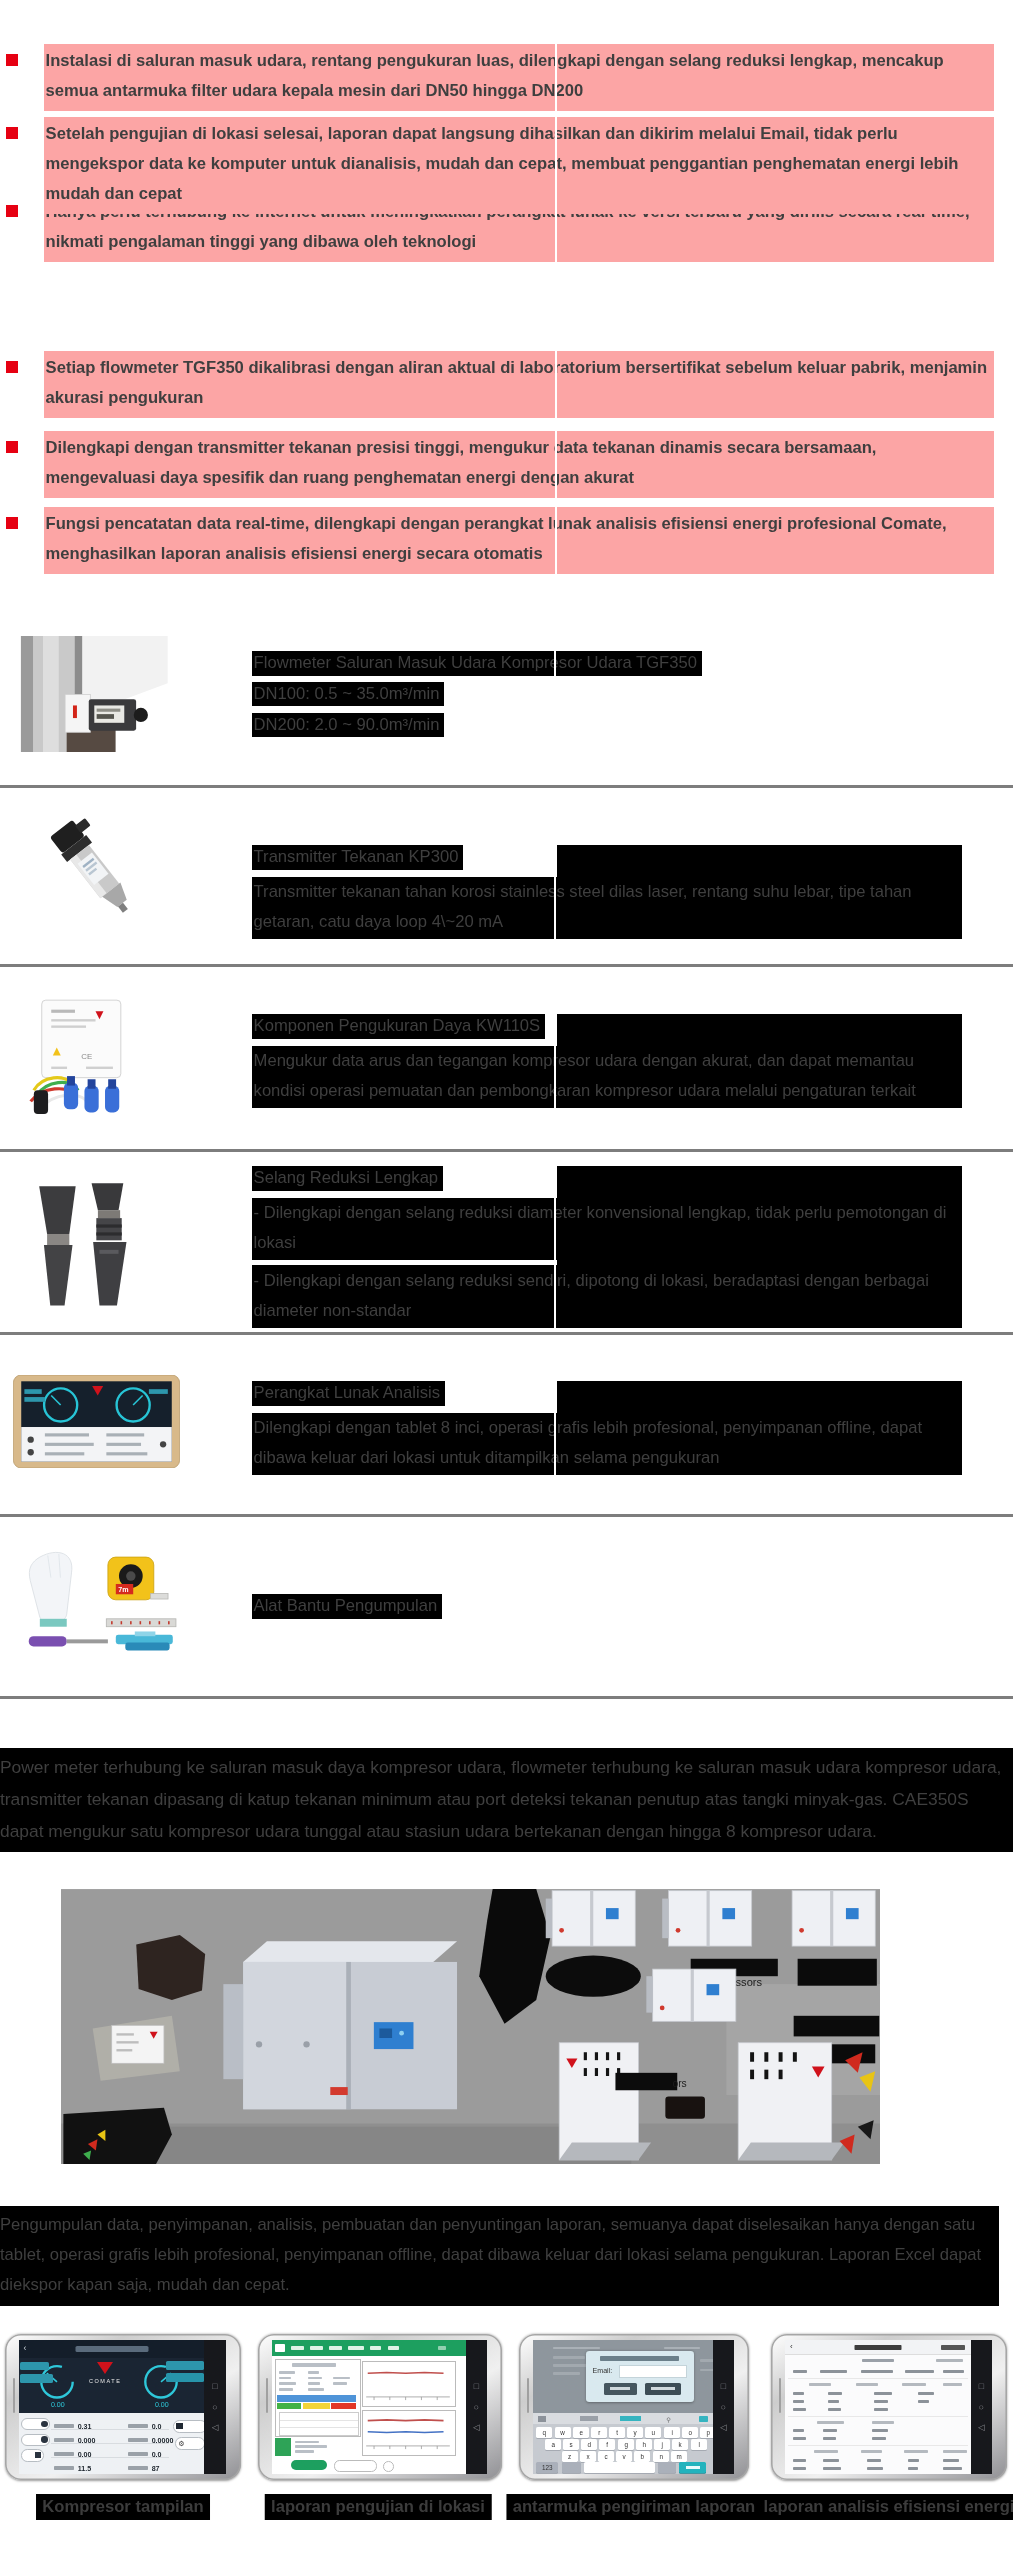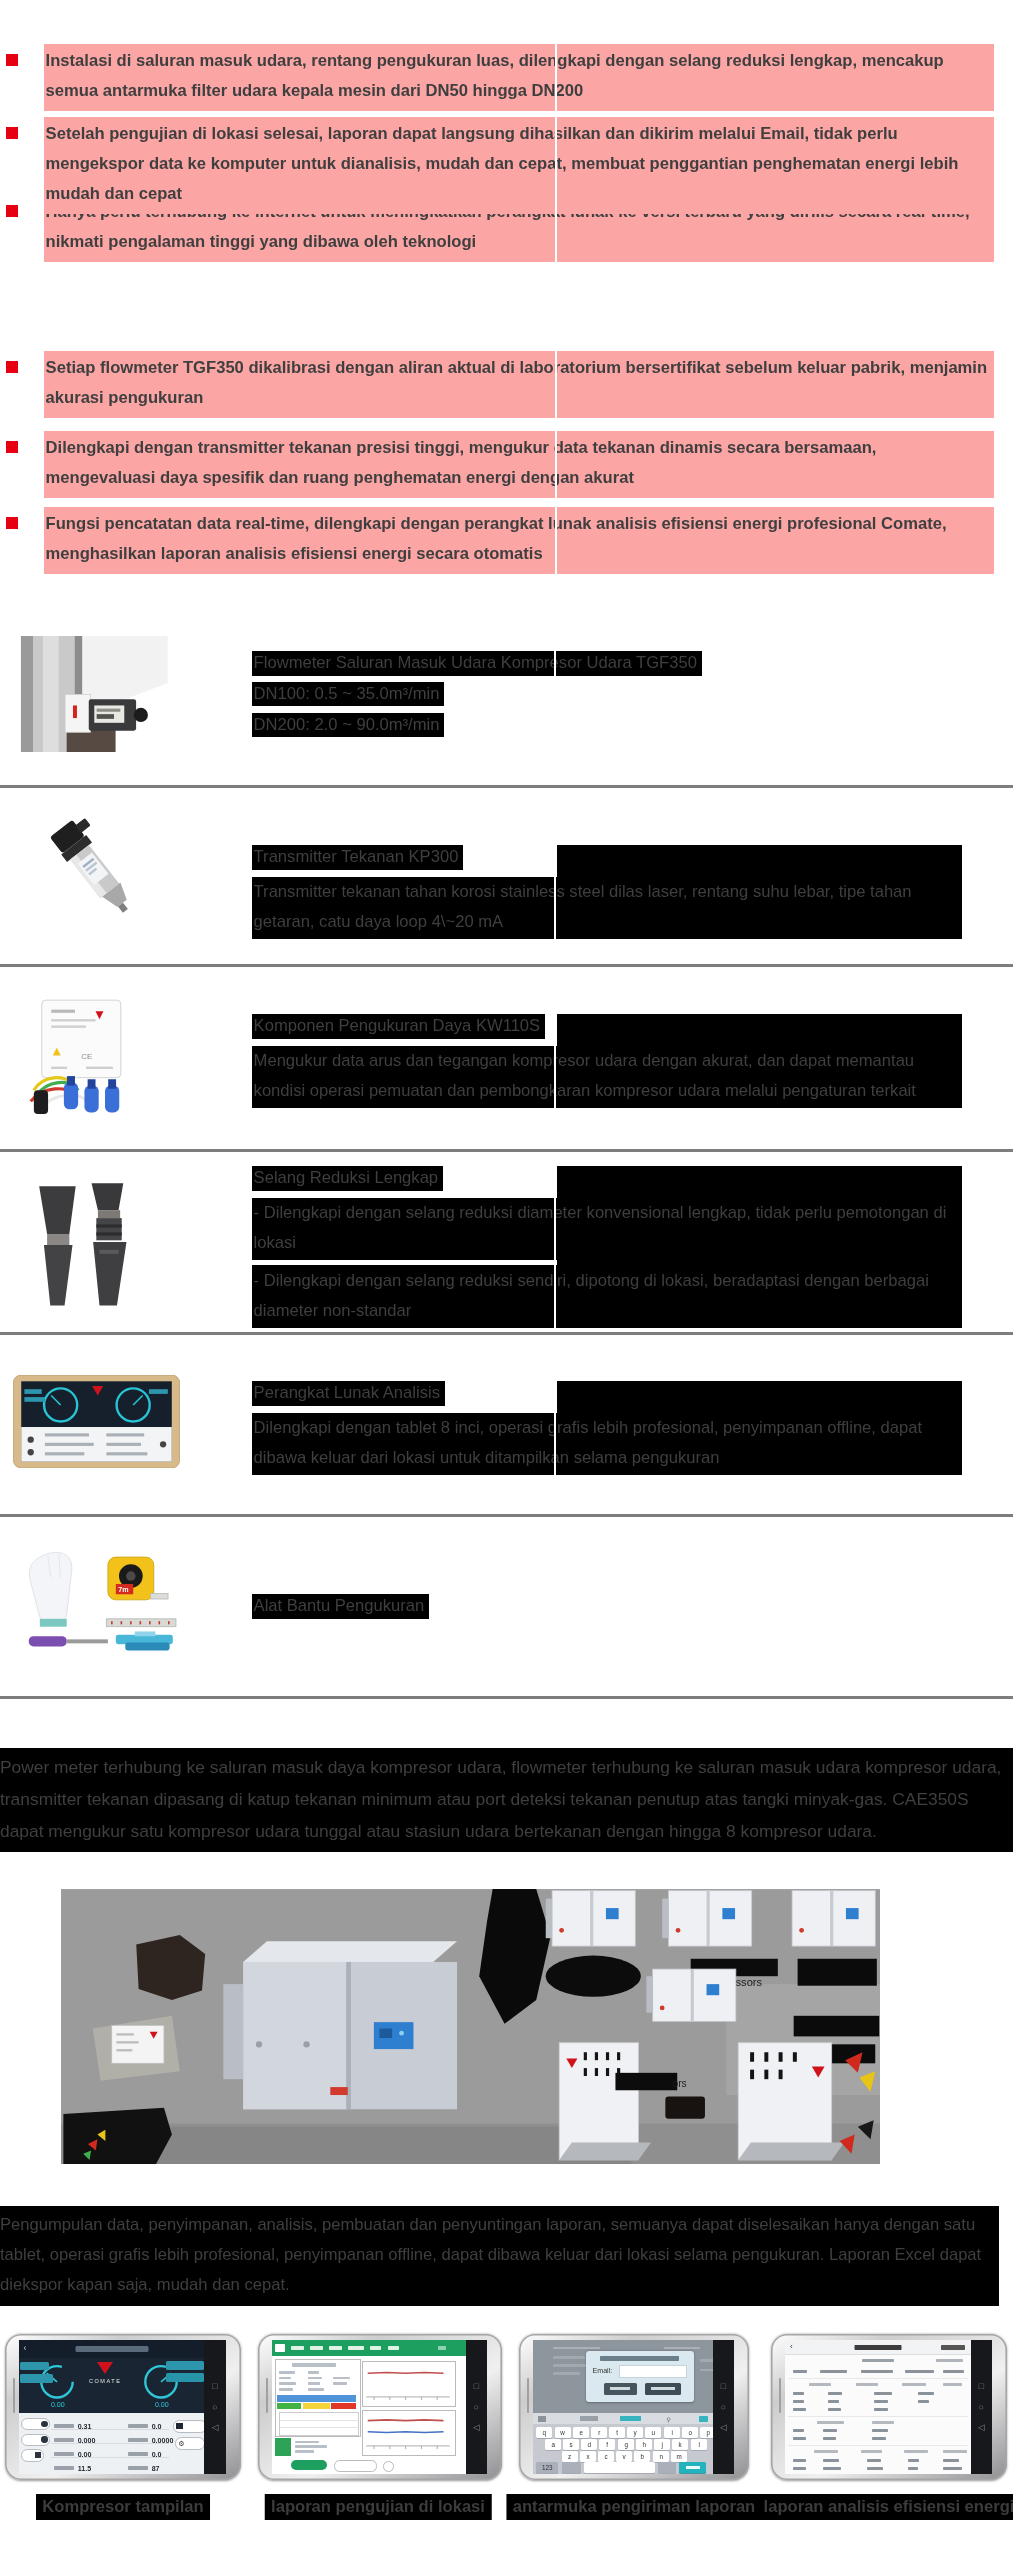--- a/index.html
+++ b/index.html
@@ -252,21 +252,21 @@
           <rect x="192" y="95" width="2" height="4"></rect>
         </g>
       <rect x="16" y="114" width="48" height="13" rx="6" fill="#7a4fb0"></rect>
       <rect x="64" y="118" width="52" height="5" fill="#9a9a9a"></rect>
       <rect x="126" y="112" width="72" height="12" rx="3" fill="#49b8d8"></rect>
       <rect x="138" y="122" width="56" height="10" rx="3" fill="#2a8ab8"></rect>
       <rect x="150" y="108" width="26" height="6" fill="#8fd4e8"></rect>
     </svg>
   </div>
   <div class="ptext" style="top:1594px">
-    <div class="ptitle">Alat Bantu Pengukuran</div>
+    <div class="ptitle">Alat Bantu Pengumpulan</div>
   </div>
 
   <div class="divider" style="top:1696px"></div>
 
   <div class="wpara" style="left:0;top:1748px;width:1013px;font-size:17.4px;line-height:32px;padding:3.2px 0 4.7px 0">Power meter terhubung ke saluran masuk daya kompresor udara, flowmeter terhubung ke saluran masuk udara kompresor udara, transmitter tekanan dipasang di katup tekanan minimum atau port deteksi tekanan penutup atas tangki minyak-gas. CAE350S dapat mengukur satu kompresor udara tunggal atau stasiun udara bertekanan dengan hingga 8 kompresor udara.</div>
 
   <div class="diagram">
     <svg width="819" height="275" viewBox="0 0 1034 347">
       <rect x="0" y="0" width="1034" height="347" fill="#9b9b9b"></rect>
       <rect x="0" y="296" width="1034" height="51" fill="#8f8f8f"></rect>

